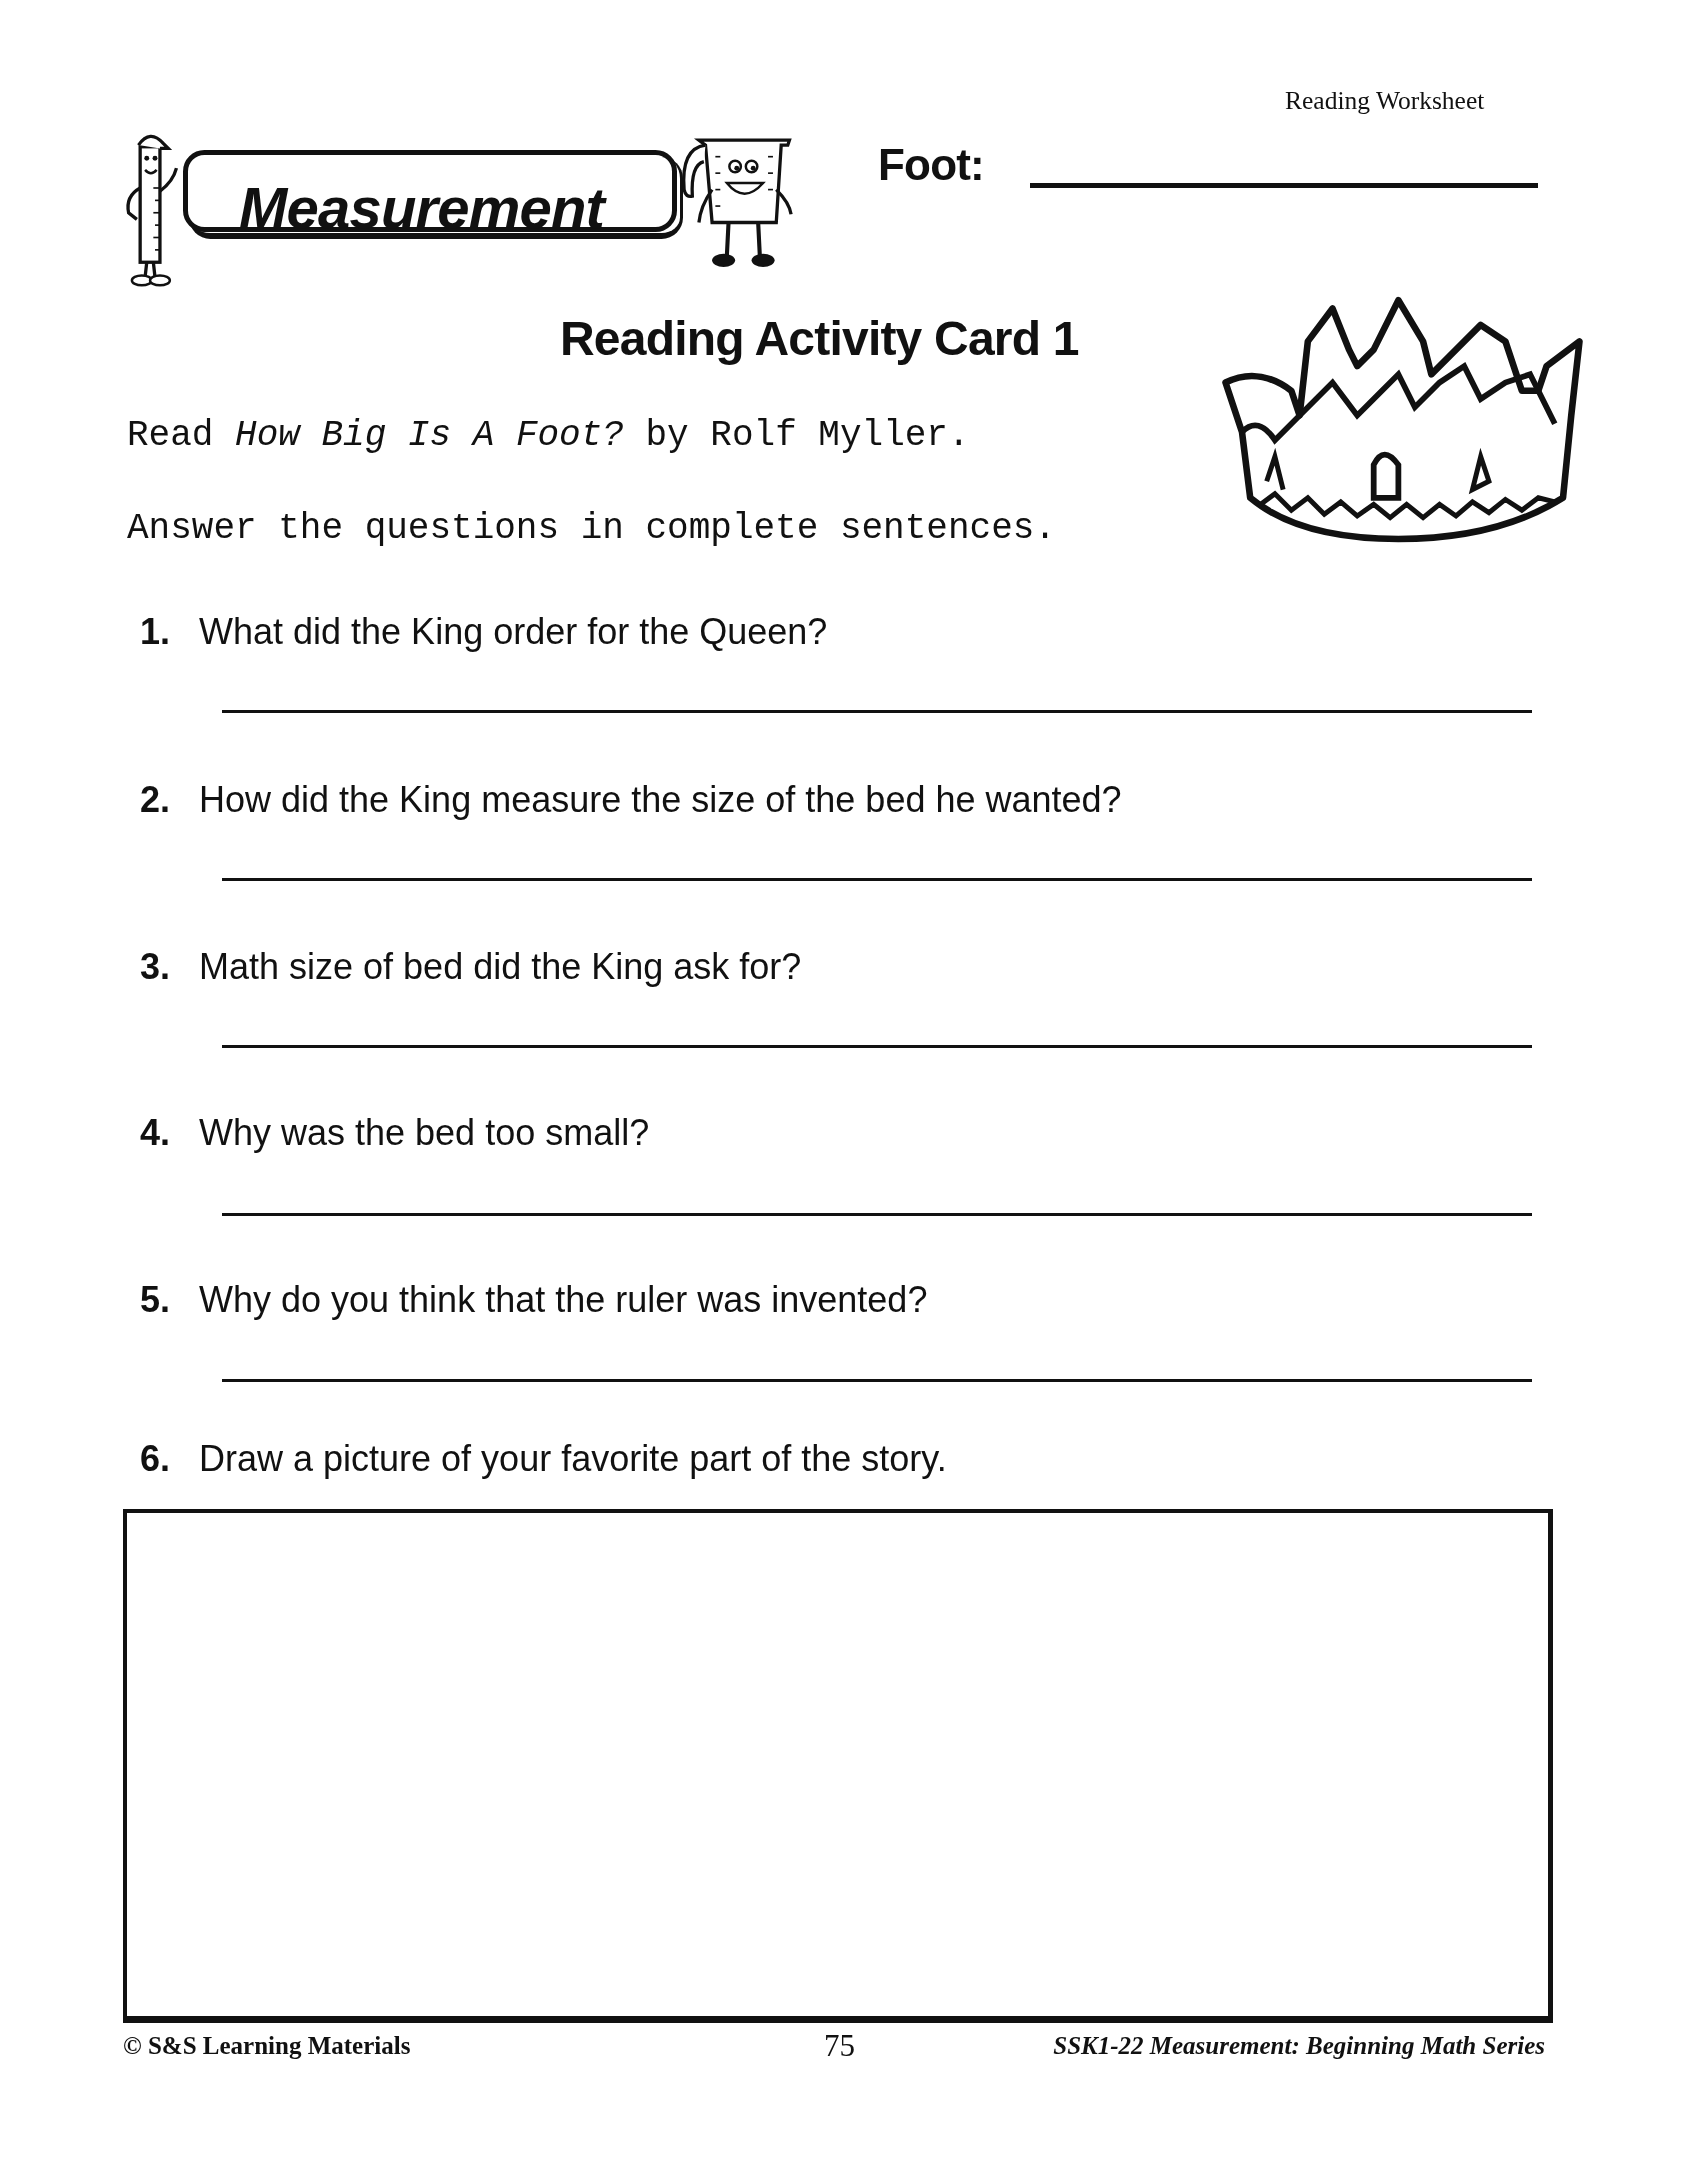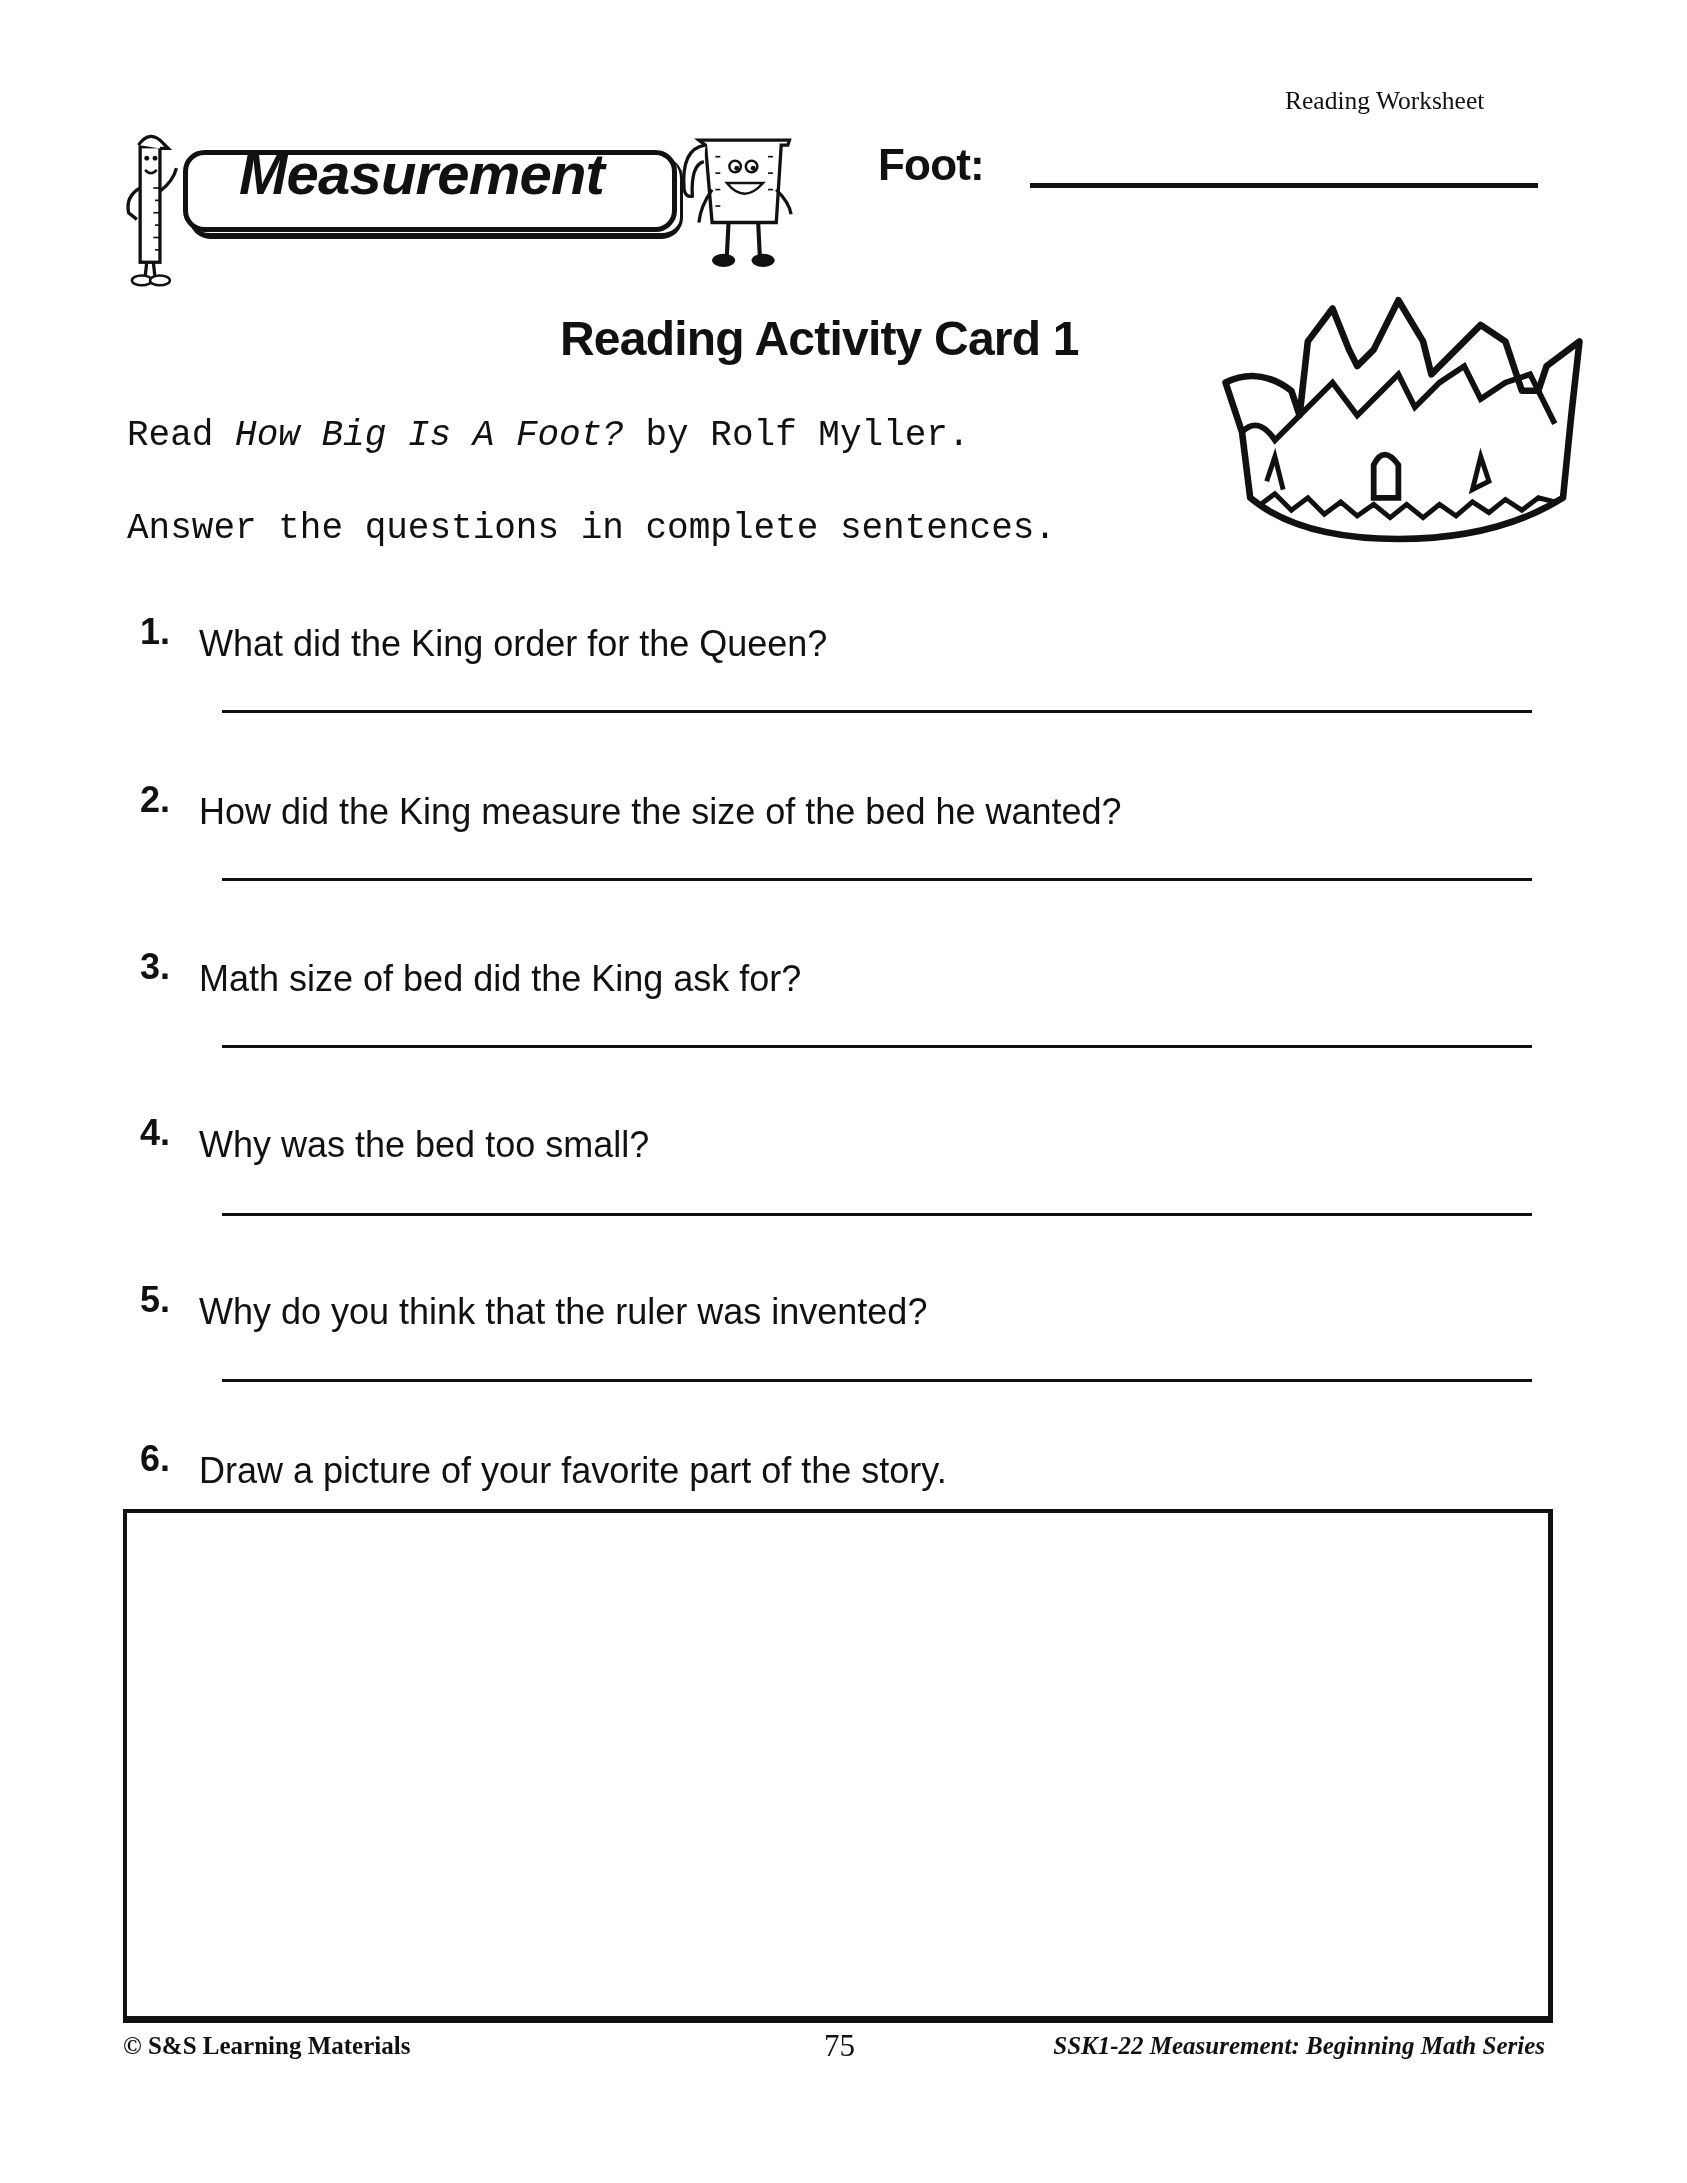--- a/index.html
+++ b/index.html
@@ -4,25 +4,25 @@
 <style>
   html,body{margin:0;padding:0;background:#fff;}
   body{width:1687px;height:2183px;position:relative;overflow:hidden;font-family:"DejaVu Sans",sans-serif;color:#111;}
   .abs{position:absolute;}
   .serif{font-family:"Liberation Serif","DejaVu Serif",serif;}
   .worksheet-label{left:1285px;top:86px;font-size:25.5px;white-space:nowrap;}
   .name-label{left:878px;top:140px;font-size:44px;font-weight:bold;font-family:"Liberation Sans",sans-serif;letter-spacing:-0.8px;}
   .name-line{left:1030px;top:183px;width:508px;height:0;border-top:5px solid #111;}
   .banner{left:183px;top:150px;width:494px;height:82px;border:5.8px solid #111;border-radius:21.4px;box-sizing:border-box;}
   .banner-shadow{left:189px;top:157px;width:494px;height:82px;border-bottom:6.6px solid #111;border-right:3.3px solid #111;border-radius:21.4px;box-sizing:border-box;}
-  .banner-text{left:239px;top:140px;font-size:58px;font-style:italic;font-weight:bold;font-family:"Liberation Sans",sans-serif;letter-spacing:-0.8px;white-space:nowrap;}
+  .banner-text{left:239px;top:174px;font-size:58px;font-style:italic;font-weight:bold;font-family:"Liberation Sans",sans-serif;letter-spacing:-0.8px;white-space:nowrap;}
   .title{left:560px;top:311px;font-size:48px;font-weight:bold;font-family:"Liberation Sans",sans-serif;letter-spacing:-0.8px;white-space:nowrap;}
   .intro{left:127px;font-size:36px;font-family:Liberation Mono, monospace;white-space:nowrap;font-weight:300;}
   .q-num{left:140px;font-size:36px;font-weight:bold;font-family:"Liberation Sans",sans-serif;}
-  .q-text{left:199px;font-size:36px;font-family:"Liberation Sans",sans-serif;white-space:nowrap;margin-top:12px;}
+  .q-text{left:199px;font-size:36px;font-family:"Liberation Sans",sans-serif;white-space:nowrap;}
   .answer-line{left:222px;width:1310px;height:0;border-top:3.3px solid #111;}
   .draw-box{left:123px;top:1509px;width:1430px;height:514px;border:4.1px solid #111;border-bottom-width:7.4px;border-right-width:5.8px;box-sizing:border-box;}
   .footer{top:2032px;font-size:25px;font-weight:bold;white-space:nowrap;}
   .footer-page{top:2028px;left:824px;font-size:31px;}
   svg{position:absolute;overflow:visible;}
 </style>
 </head>
 <body>
 
 <div class="abs serif worksheet-label">Reading Worksheet</div>

